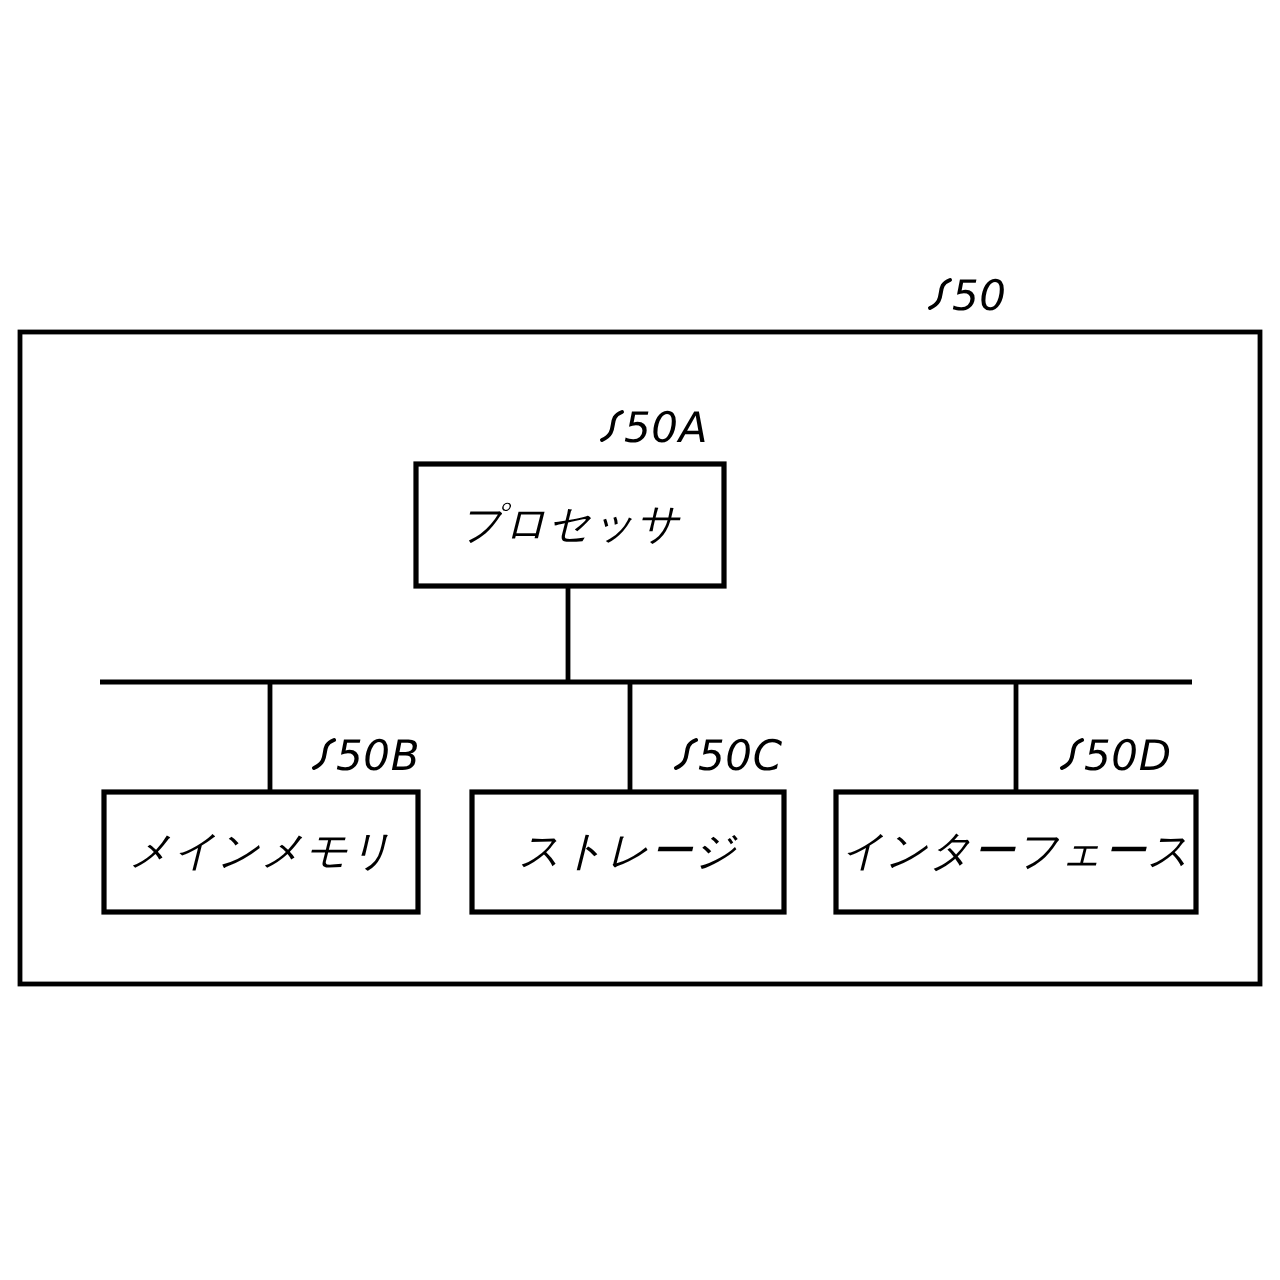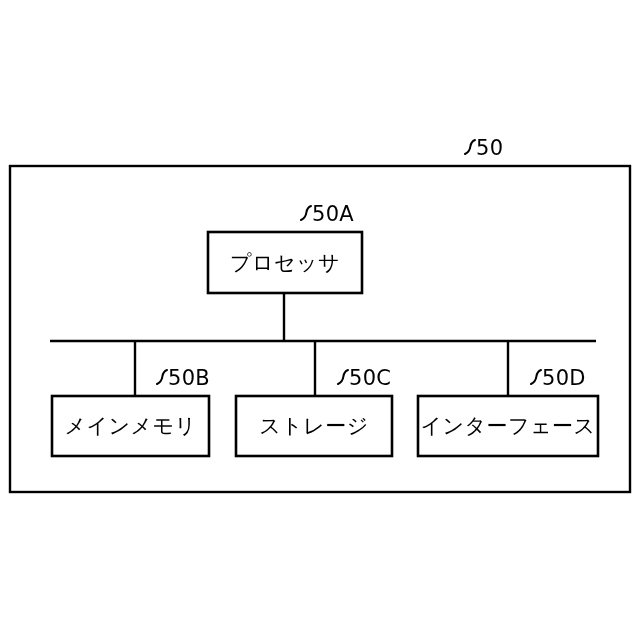--- a/index.html
+++ b/index.html
@@ -12,20 +12,21 @@
     width: 640px;
     height: 640px;
     overflow: hidden;
     font-family: "DejaVu Sans", "Liberation Sans", sans-serif;
   }
   #diagram-root {
     position: relative;
     width: 640px;
     height: 640px;
     background: #ffffff;
+    font-style: italic;
   }
   svg#diagram-svg {
     display: block;
     width: 640px;
     height: 640px;
   }
   .frame-rect {
     fill: #ffffff;
     stroke: #000000;
     stroke-width: 2.4;

